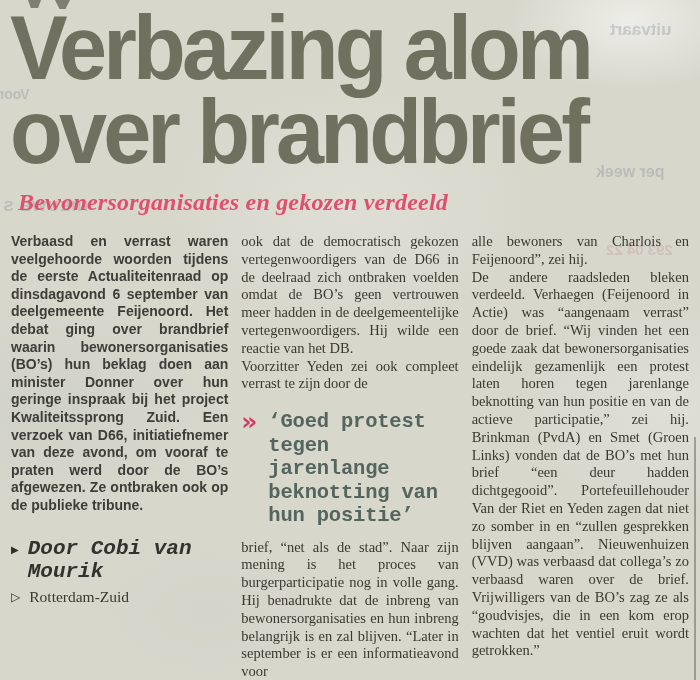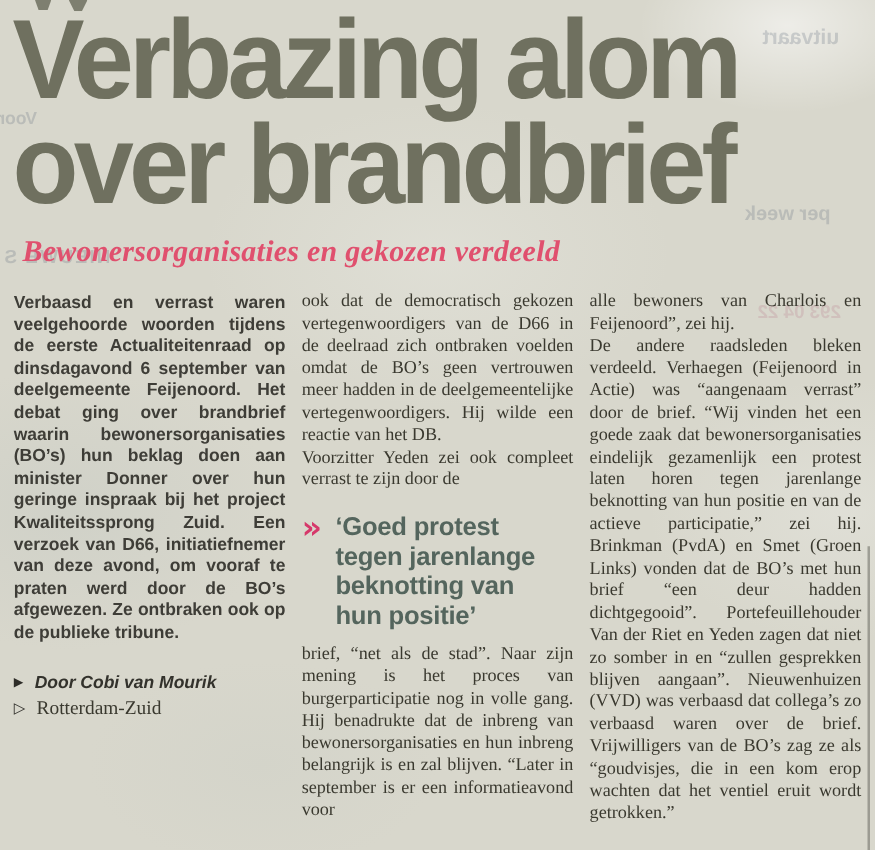--- a/index.html
+++ b/index.html
@@ -85,41 +85,41 @@
     line-height:17.8px;
     text-align:justify;
     color:var(--body-ink,#3a392f);
     white-space:pre-line;
   }
   .byline{margin-top:22px;}
   .byline-row{display:flex;align-items:baseline;gap:9px;margin-bottom:5px;}
   .tri{font-size:10px;color:#2e2d28;flex:0 0 auto;position:relative;top:-1px;}
   .tri-open{font-size:12px;}
   .byline-author{
-    font-family:Liberation Sans, sans-serif;
+    font-family:Liberation Mono, monospace;
     font-style:italic;font-weight:700;
-    font-size:14px;color:#33322c;
+    font-size:21px;color:#33322c;
   }
   .byline-loc{
     font-family:"Liberation Serif", serif;
     font-weight:400;
     font-size:15.5px;color:#3a392f;
   }
   .col1-body{margin-top:16px;}
   
   .pullquote{position:relative;margin:17px 0 11px 0;padding-left:27px;}
   .pq-chevron{
     position:absolute;left:0;top:0;
     font-family:"DejaVu Sans", sans-serif;
     font-weight:700;font-size:25px;line-height:24px;
     color:var(--chevron-pink,#d6386a);
   }
   .pq-text{
     margin:0;max-width:178px;
-    font-family:Liberation Sans, sans-serif;
+    font-family:Liberation Mono, monospace;
     font-weight:700;
     font-size:20.5px;line-height:23.5px;
     letter-spacing:-.2px;
     color:var(--quote-teal,#54655d);
   }
   
   .col-rule{
     position:absolute;left:694px;top:437px;
     width:2px;height:243px;
     background:var(--rule-grey,rgba(95,95,88,.5));

